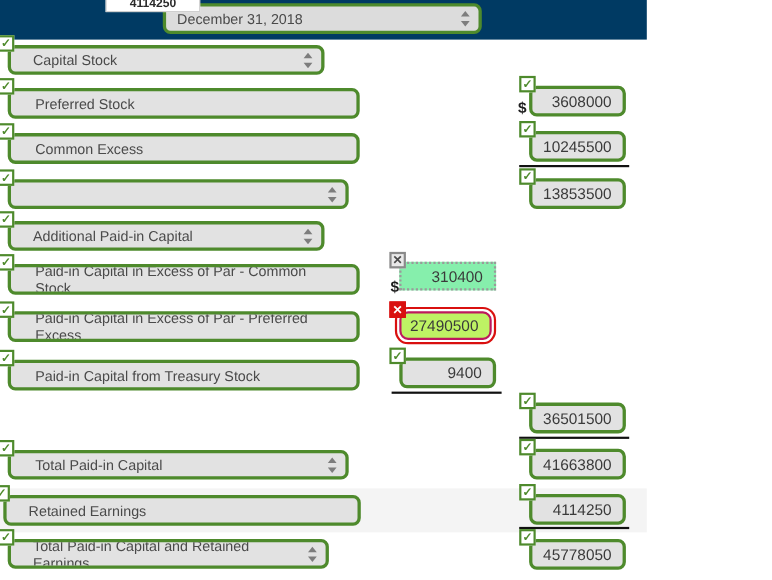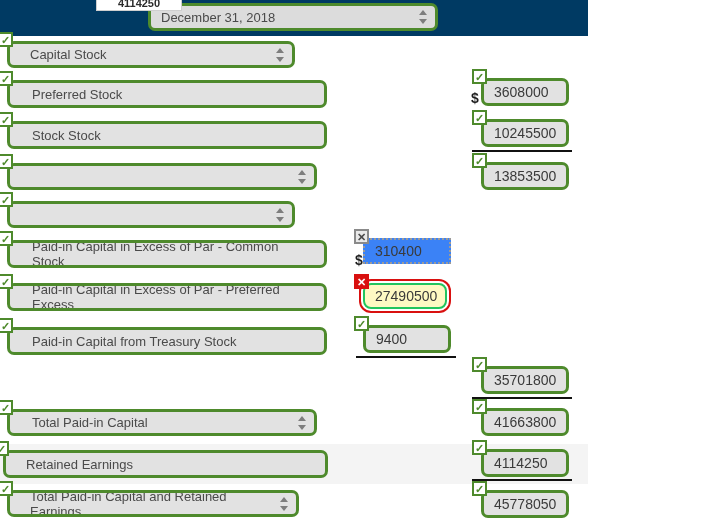--- a/index.html
+++ b/index.html
@@ -86,37 +86,37 @@
     display: flex;
     align-items: center;
     padding: 0 10px;
     overflow: hidden;
   }
   
   .ctl.label-box { padding-left: 22px; }
   .ctl.label-box.tight { padding-left: 20px; }
 
   .ctl.num {
-    justify-content: flex-start;
+    justify-content: flex-end;
     padding-right: 10px;
     font-size: 14px;
     color: #3a3a3a;
   }
 
   
   .ctl.err {
-    border: 2px solid #22c55e;
-    background: #fef9c3;
+    border: 2px solid #be185d;
+    background: #bef264;
     box-shadow: 0 0 0 2px #ffffff, 0 0 0 4px #d9100f;
     border-radius: 8px;
   }
   
   .ctl.dis {
     border: 2px dotted #9a9a9a;
-    background: #3b82f6;
+    background: #86efac;
     border-radius: 0;
   }
 
   
   .ctl.sel { padding-right: 24px; }
   .spinner {
     position: absolute;
     right: 8px;
     top: 50%;
     transform: translateY(-50%);
@@ -206,21 +206,21 @@
   <div class="field" style="left:481px; top:78px; width:88px; height:28px;">
     <span class="badge ok">✓</span>
     <div class="ctl num">
       <span>3608000</span>
     </div>
   </div>
 
   <div class="field" style="left:7px; top:121px; width:320px; height:28px;">
     <span class="badge ok">✓</span>
     <div class="ctl label-box">
-      <span>Stock Stock</span>
+      <span>Common Excess</span>
     </div>
   </div>
   <div class="field" style="left:481px; top:119px; width:88px; height:28px;">
     <span class="badge ok">✓</span>
     <div class="ctl num">
       <span>10245500</span>
     </div>
   </div>
   <div class="rule" style="left:472px; top:150px; width:100px;"></div>
 
@@ -236,20 +236,21 @@
   <div class="field" style="left:481px; top:162px; width:88px; height:28px;">
     <span class="badge ok">✓</span>
     <div class="ctl num">
       <span>13853500</span>
     </div>
   </div>
 
   <div class="field" style="left:7px; top:201px; width:288px; height:27px;">
     <span class="badge ok">✓</span>
     <div class="ctl sel label-box tight">
+      <span>Additional Paid-in Capital</span>
       <span class="spinner">
           <i class="up"></i>
           <i class="down"></i>
         </span>
     </div>
   </div>
 
   <div class="field" style="left:7px; top:240px; width:320px; height:28px;">
     <span class="badge ok">✓</span>
     <div class="ctl label-box">
@@ -287,21 +288,21 @@
     <span class="badge ok">✓</span>
     <div class="ctl num">
       <span>9400</span>
     </div>
   </div>
   <div class="rule" style="left:356px; top:356px; width:100px;"></div>
 
   <div class="field" style="left:481px; top:366px; width:88px; height:28px;">
     <span class="badge ok">✓</span>
     <div class="ctl num">
-      <span>35701800</span>
+      <span>36501500</span>
     </div>
   </div>
   <div class="rule" style="left:472px; top:397px; width:100px;"></div>
 
   <div class="field" style="left:7px; top:409px; width:310px; height:27px;">
     <span class="badge ok">✓</span>
     <div class="ctl sel label-box">
       <span>Total Paid-in Capital</span>
       <span class="spinner">
           <i class="up"></i>

